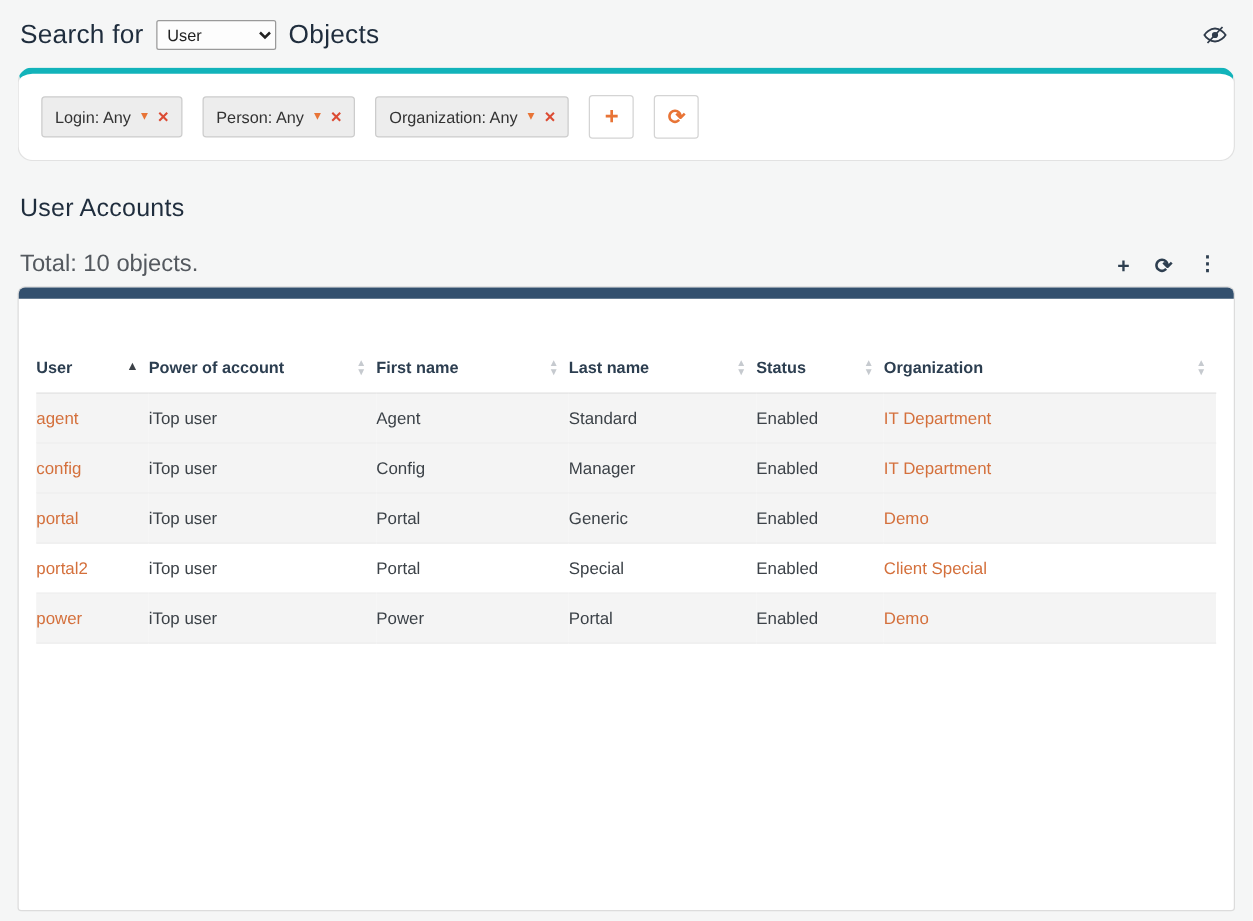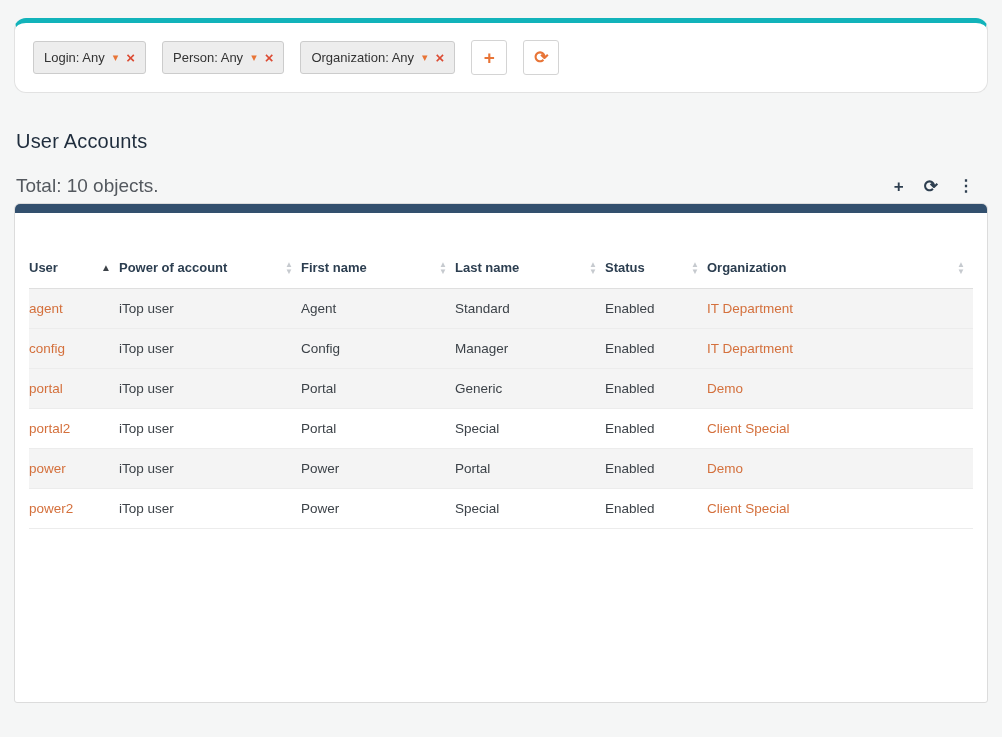--- a/index.html
+++ b/index.html
@@ -58,21 +58,21 @@
     width: 36px; height: 35px;
     background: #fff; border: 1px solid #d4d4d4; border-radius: 3px;
     color: #e87436; font-size: 19px; font-weight: bold;
     display: inline-flex; align-items: center; justify-content: center;
     cursor: pointer; line-height: 1;
   }
   .sq-btn.refresh { font-size: 17px; }
 
   
   .section-title {
-    margin-top: 37px;
+    margin-top: 27px;
     font-size: 20px; font-weight: normal;
     color: #1f2d3d; letter-spacing: .2px; padding-left: 2px;
   }
   .toolbar {
     margin-top: 21px;
     display: flex; justify-content: space-between; align-items: center;
     height: 24px;
   }
   .total-label { font-size: 19px; color: #54595f; padding-left: 2px; }
   .toolbar-icons { display: flex; align-items: center; gap: 20px; padding-right: 14px; }
@@ -117,20 +117,34 @@
     cursor: pointer;
   }
   .sort.asc { color: #3c4248; font-size: 10px; line-height: 10px; }
   .sort.both { color: #c6cacf; font-size: 8px; line-height: 7px; }
 </style>
 </head>
 <body>
 
 <div class="page">
 
+  <div class="search-header">
+    <span class="search-title">Search for</span>
+    <select class="class-select">
+      <option>User</option>
+    </select>
+    <span class="search-title">Objects</span>
+    <span class="eye-btn">
+      <svg width="20" height="16" viewBox="0 0 24 20">
+        <path d="M12 3.5c-5.2 0-9.3 4.3-10.6 6.5 1.3 2.2 5.4 6.5 10.6 6.5s9.3-4.3 10.6-6.5C21.3 7.8 17.2 3.5 12 3.5z" fill="none" stroke="#2f3b4a" stroke-width="1.8"></path>
+        <circle cx="12" cy="10" r="3.1" fill="#2f3b4a"></circle>
+        <line x1="4.5" y1="18" x2="19.5" y2="2" stroke="#2f3b4a" stroke-width="1.8"></line>
+      </svg>
+    </span>
+  </div>
 
   <div class="filter-panel">
 
     <div class="chip">
       <span class="chip-label">Login: Any</span>
       <span class="chip-caret">▾</span>
       <span class="chip-close">×</span>
     </div>
 
     <div class="chip">
@@ -255,26 +269,18 @@
             <td><a class="link">Client Special</a></td>
           </tr>
           <tr class="even">
             <td><a class="link">power</a></td>
             <td>iTop user</td>
             <td>Power</td>
             <td>Portal</td>
             <td>Enabled</td>
             <td><a class="link">Demo</a></td>
           </tr>
-          <tr class="odd">
-            <td><a class="link">power2</a></td>
-            <td>iTop user</td>
-            <td>Power</td>
-            <td>Special</td>
-            <td>Enabled</td>
-            <td><a class="link">Client Special</a></td>
-          </tr>
         </tbody>
       </table>
     </div>
   </div>
 
 </div>
 
 </body></html>

